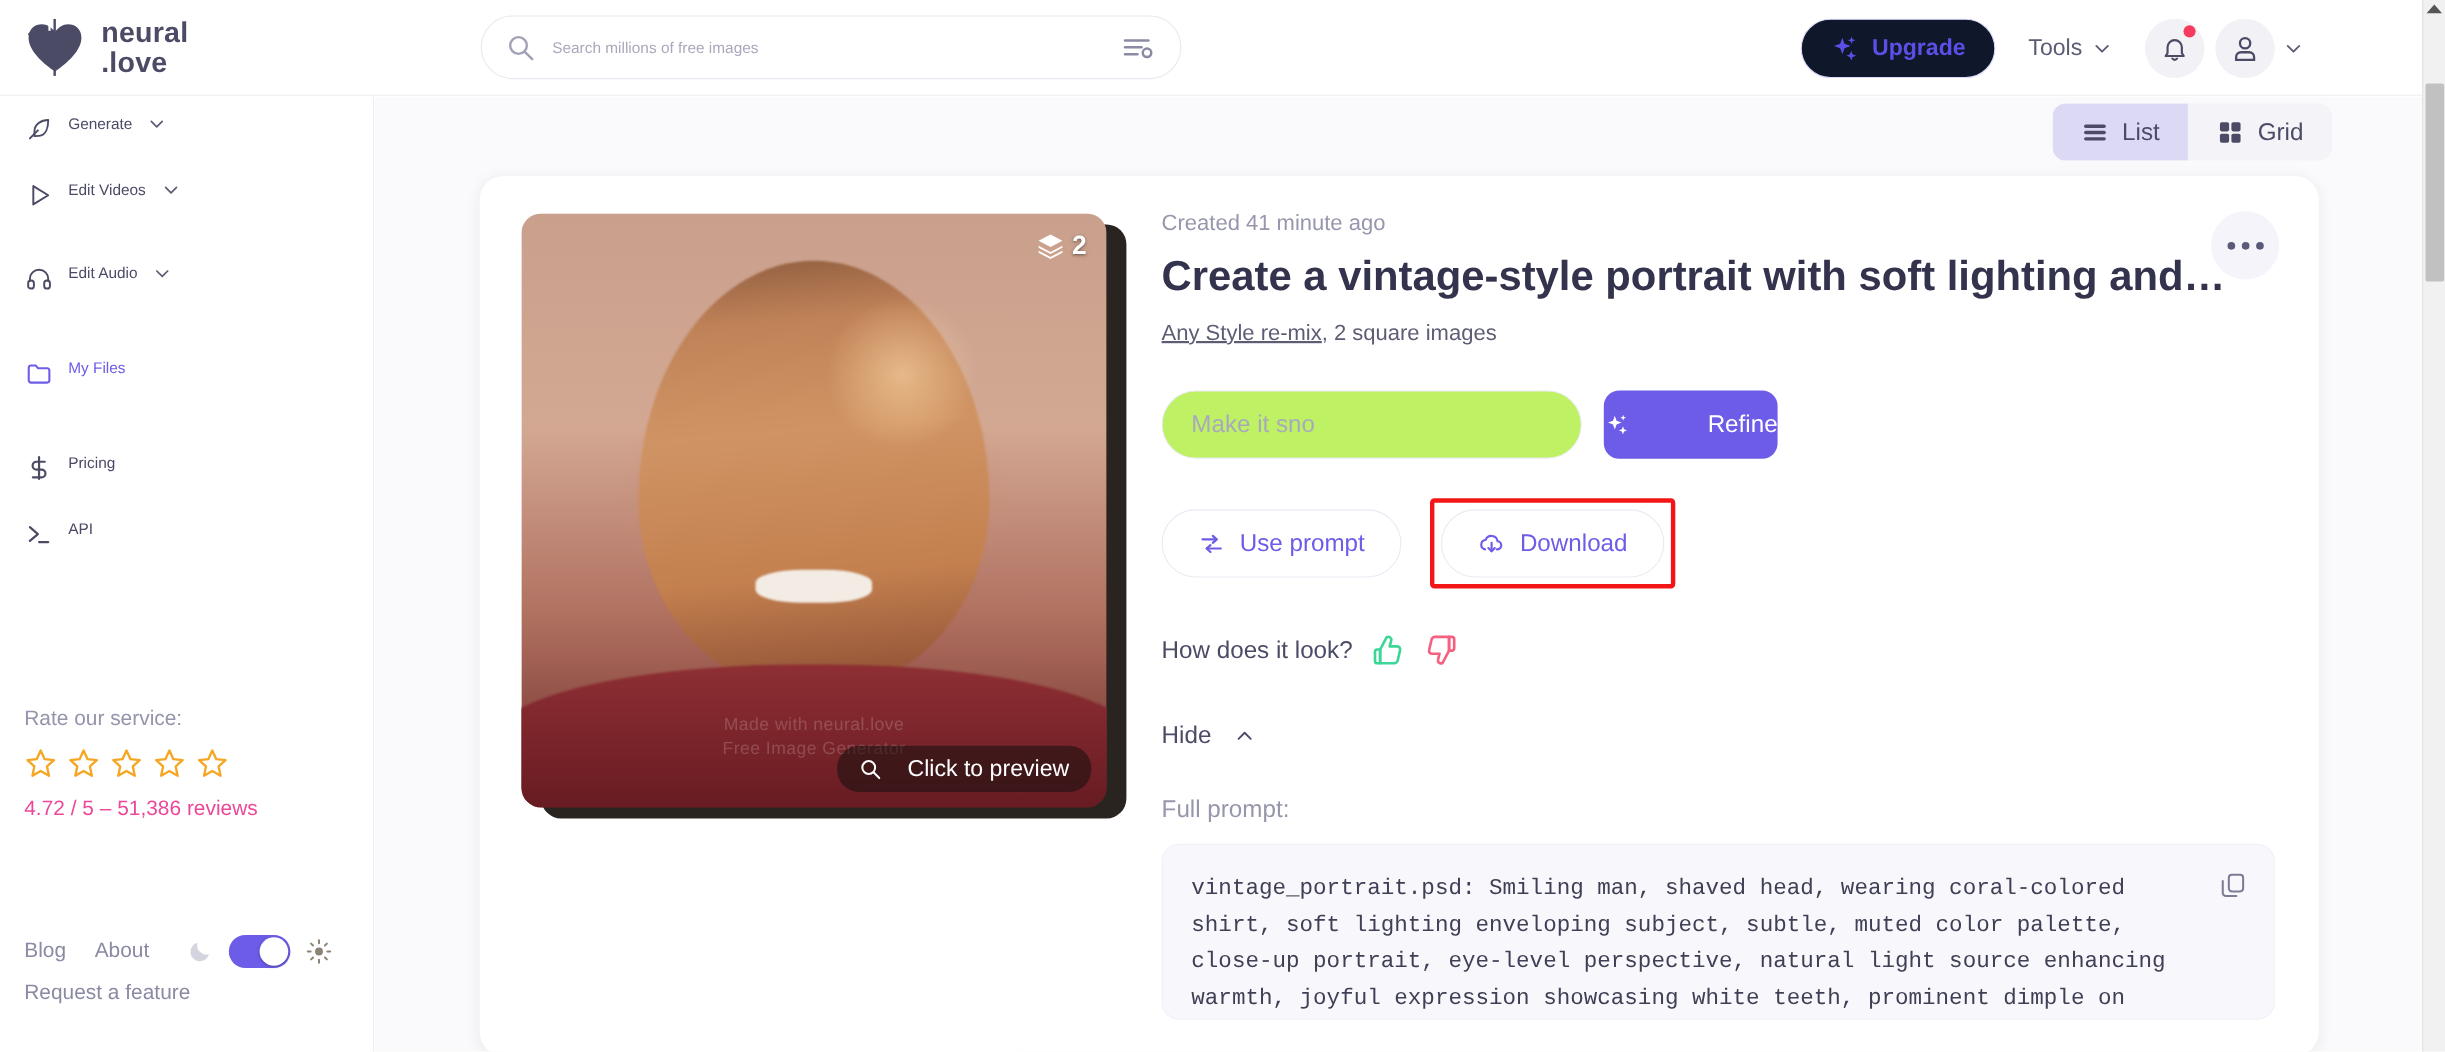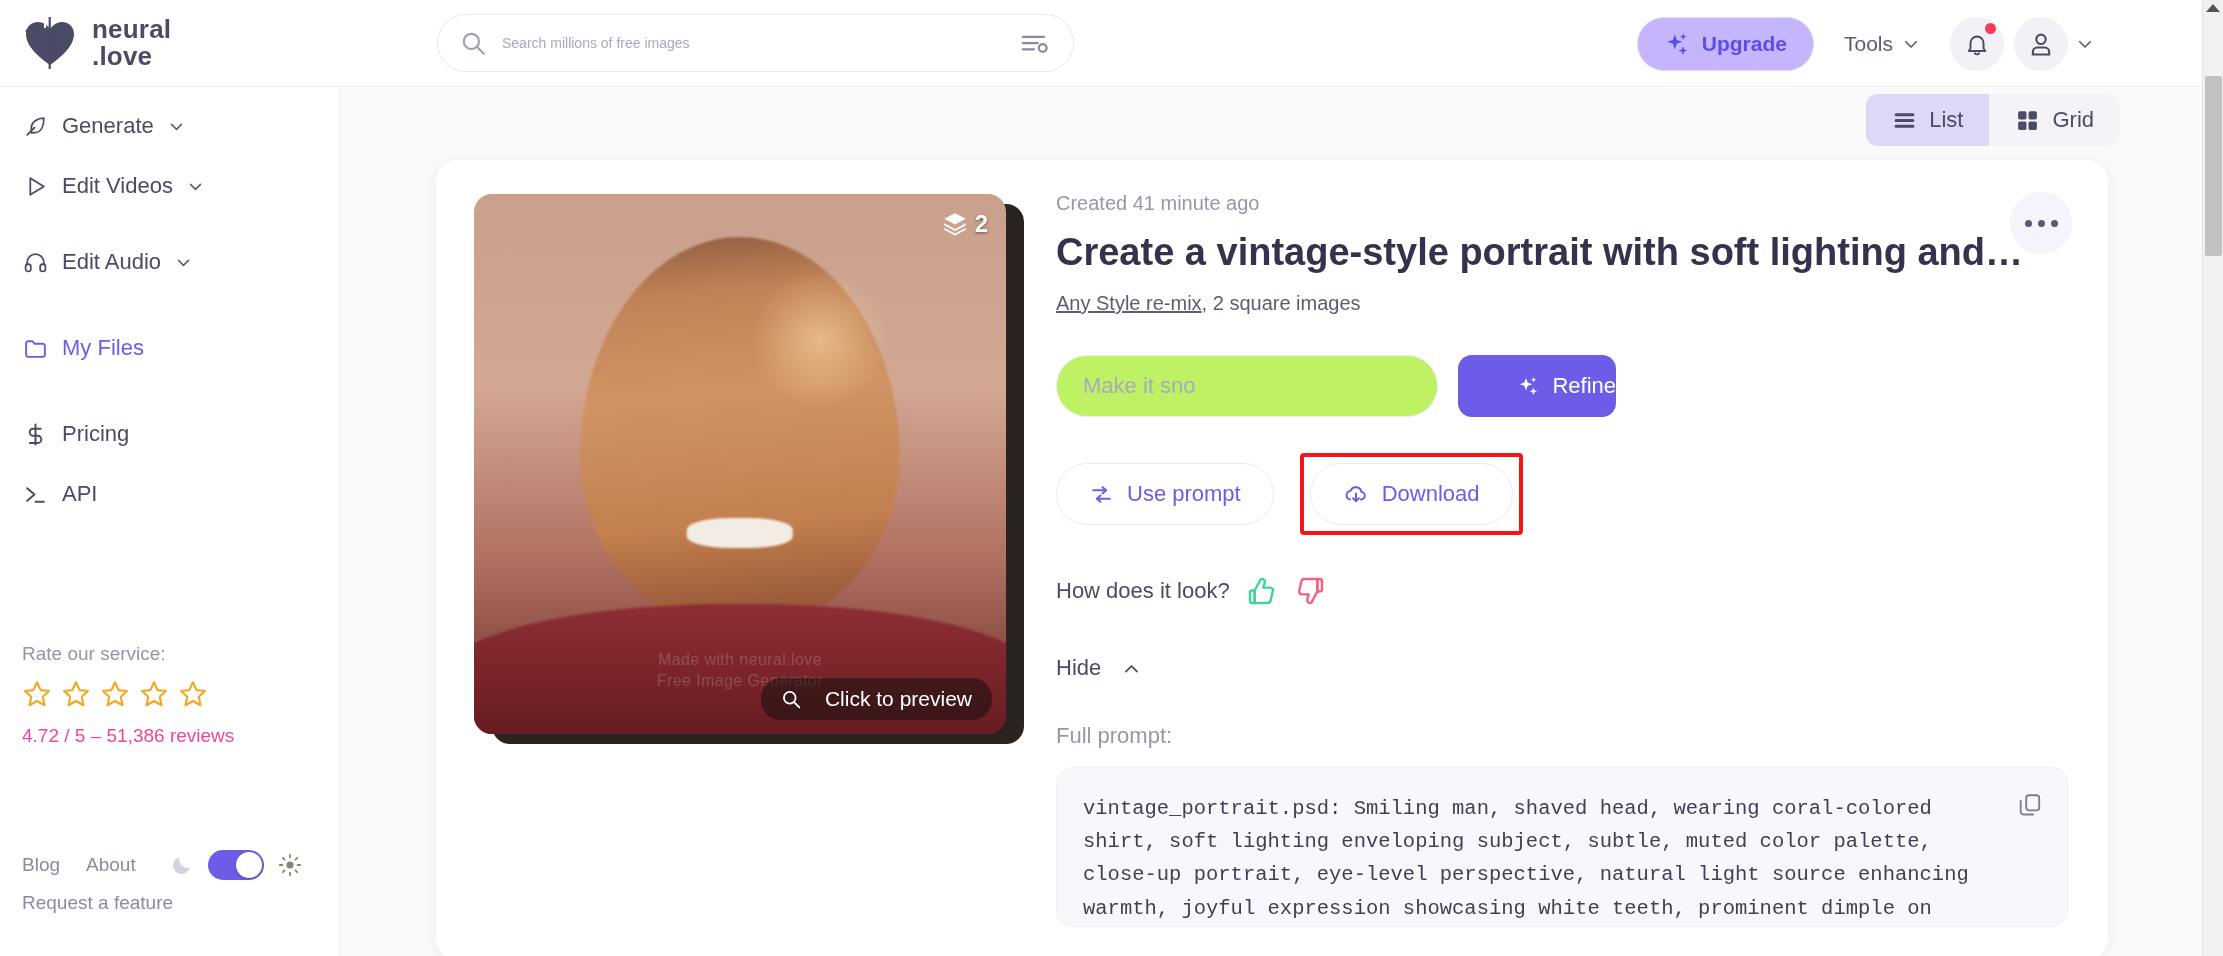--- a/index.html
+++ b/index.html
@@ -36,21 +36,21 @@
     font-size: 14px; color: #4b4b66; margin-left: 16px;
   }
   .search-input::placeholder { color: #a9a9bd; }
   .search-filter { width: 30px; height: 30px; margin-right: 24px; cursor: pointer; flex: none; }
 
   .topright { position: absolute; right: 108px; top: 0; height: 87px; display: flex; align-items: center; gap: 10px; }
   .upgrade-btn {
     display: flex; align-items: center; gap: 12px;
     height: 54px; padding: 0 26px;
     border: 1.5px solid #ddd9fb; border-radius: 27px;
-    background: #c4b5fd; color: #5d4ee8;
+    background: #0f172a; color: #5d4ee8;
     font-size: 21px; font-weight: 700; cursor: pointer;
   }
   .tools-btn {
     display: flex; align-items: center; gap: 9px;
     padding: 0 20px; height: 54px; background: none; border: 0;
     font-family: "Liberation Sans", sans-serif;
     font-size: 21px; color: #5c5c74; cursor: pointer;
   }
   .round-btn {
     width: 54px; height: 54px; border-radius: 50%;
@@ -60,23 +60,23 @@
   .dot-badge { position: absolute; top: 6px; right: 8px; width: 11px; height: 11px; border-radius: 50%; background: #f73b5c; }
   .acct { display: flex; align-items: center; gap: 8px; cursor: pointer; }
 
   
   .sidebar {
     position: absolute; left: 0; top: 88px;
     width: 340px; height: 868px;
     background: #fff; border-right: 1px solid #ededf2;
   }
   .nav-item {
-    display: flex; align-items: center; gap: 14px;
+    display: flex; align-items: flex-start; gap: 14px;
     height: 44px; margin: 0 0 0 22px; cursor: pointer;
-    font-size: 22px; color: #4b4b66;
+    font-size: 14px; color: #4b4b66;
   }
   .nav-item .ico { width: 26px; height: 26px; flex: none; display: flex; align-items: center; justify-content: center; }
   .nav-item.active { color: #6c5ce7; }
   .nav-gap-s { height: 16px; }
   .nav-gap-l { height: 42px; }
 
   .rate-block { position: absolute; left: 22px; top: 555px; }
   .rate-label { font-size: 19px; color: #9494ab; }
   .stars { display: flex; gap: 9px; margin-top: 14px; }
   .reviews { font-size: 19px; color: #ec4899; margin-top: 16px; }
@@ -182,21 +182,21 @@
 
   .refine-row { display: flex; align-items: center; gap: 20px; margin-top: 40px; }
   .refine-input {
     width: 382px; height: 62px; border-radius: 31px;
     border: 1.5px solid #ebebf2; background: #bef264; outline: 0;
     padding: 0 26px; font-size: 22px; color: #4b4b66;
     font-family: "Liberation Sans", sans-serif;
   }
   .refine-input::placeholder { color: #a9a9bd; }
   .refine-btn {
-    display: flex; align-items: center; justify-content: flex-end; gap: 12px;
+    display: flex; align-items: center; justify-content: space-between; gap: 12px;
     width: 158px; height: 62px; border-radius: 14px; border: 0;
     background: #6c5ce7; color: #fff; font-size: 22px; cursor: pointer;
     font-family: "Liberation Sans", sans-serif;
   }
 
   .action-row { display: flex; align-items: center; gap: 26px; margin-top: 36px; }
   .pill-btn {
     display: flex; align-items: center; justify-content: center; gap: 13px;
     height: 62px; padding: 0 32px; border-radius: 31px;
     border: 1.5px solid #eaeaf4; background: #fff;

